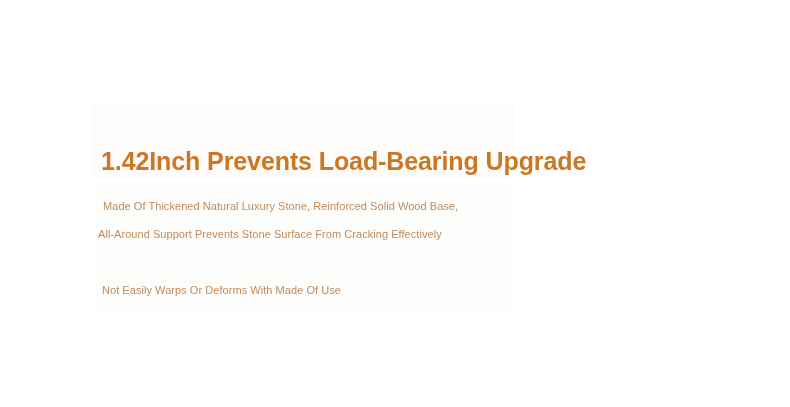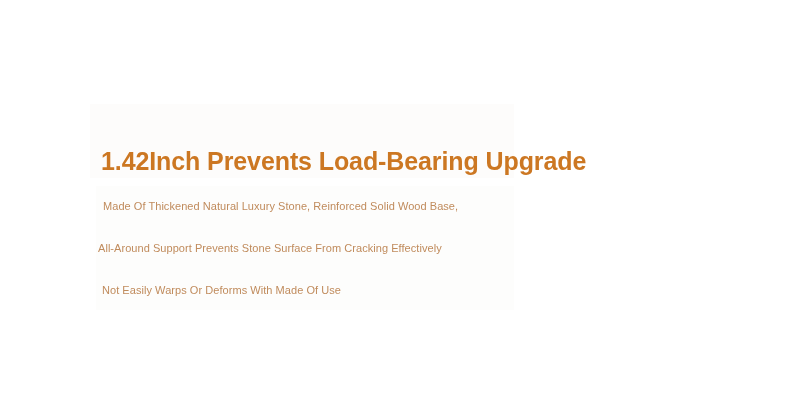--- a/index.html
+++ b/index.html
@@ -74,21 +74,21 @@
     position: absolute;
     font-size: 11px;
     font-weight: normal;
     line-height: 17px;
     letter-spacing: 0.05px;
     color: #c08b5c;
     white-space: nowrap;
   }
 
   .bullet-line.l1 { left: 103px; top: 0px; }
-  .bullet-line.l2 { left: 98px;  top: 42px; }
+  .bullet-line.l2 { left: 98px;  top: 28px; }
   .bullet-line.l3 { left: 102px; top: 84px; }
 </style>
 </head>
 <body>
 
 <div id="canvas">
 
   <div class="panel-wash"></div>
   <div class="panel-wash-2"></div>
 

